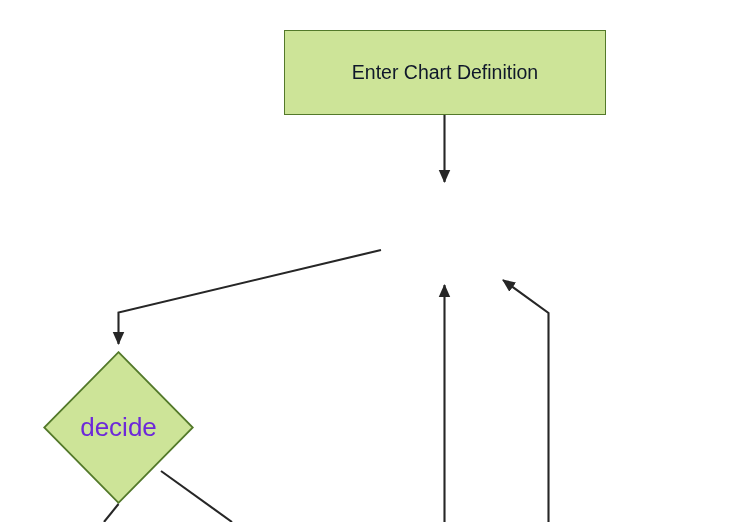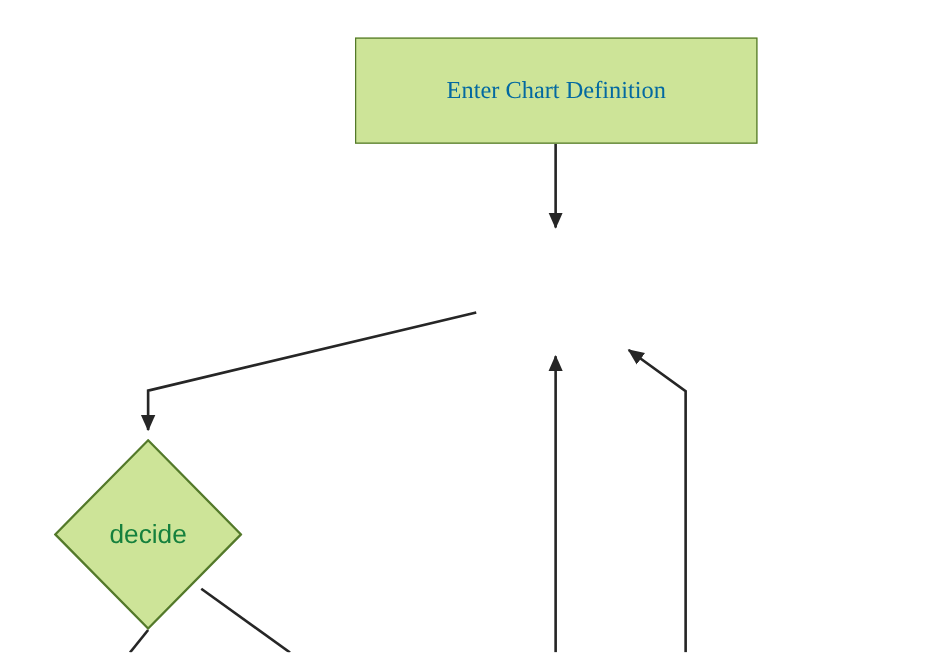--- a/index.html
+++ b/index.html
@@ -38,41 +38,40 @@
   }
   .node-round {
     background: #cde498;
     border: 1.6px solid #53792a;
     border-radius: 9px;
   }
   .node-label {
     font-size: 19.5px;
     line-height: 1;
     white-space: nowrap;
-    color: #0369a1;
-    font-family: Liberation Serif, serif;
+    color: #0f172a;
   }
   .diamond-wrap {
     position: absolute;
     z-index: 2;
   }
   .diamond-wrap svg {
     display: block;
   }
   .diamond-label {
     position: absolute;
     left: 0;
     top: 0;
     width: 100%;
     height: 100%;
     display: flex;
     align-items: center;
     justify-content: center;
-    font-size: 21px;
-    color: #15803d;
+    font-size: 26px;
+    color: #6d28d9;
     white-space: nowrap;
     pointer-events: none;
   }
 </style>
 </head>
 <body>
 
 <div id="canvas">
 
   <svg id="edges" viewBox="0 0 740 522" xmlns="http://www.w3.org/2000/svg">

